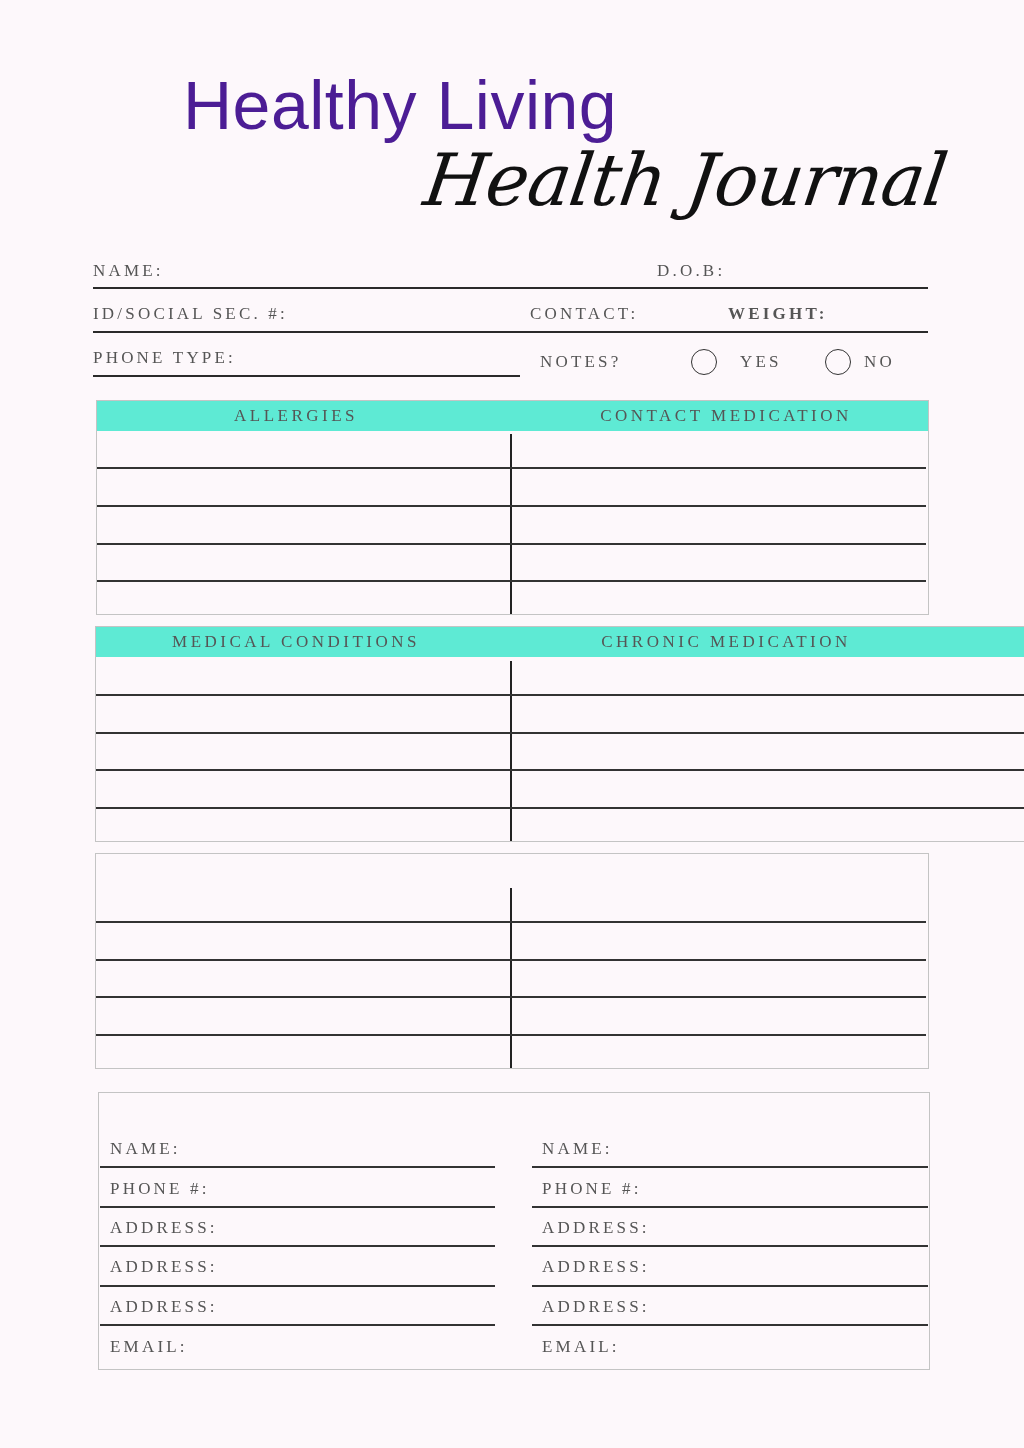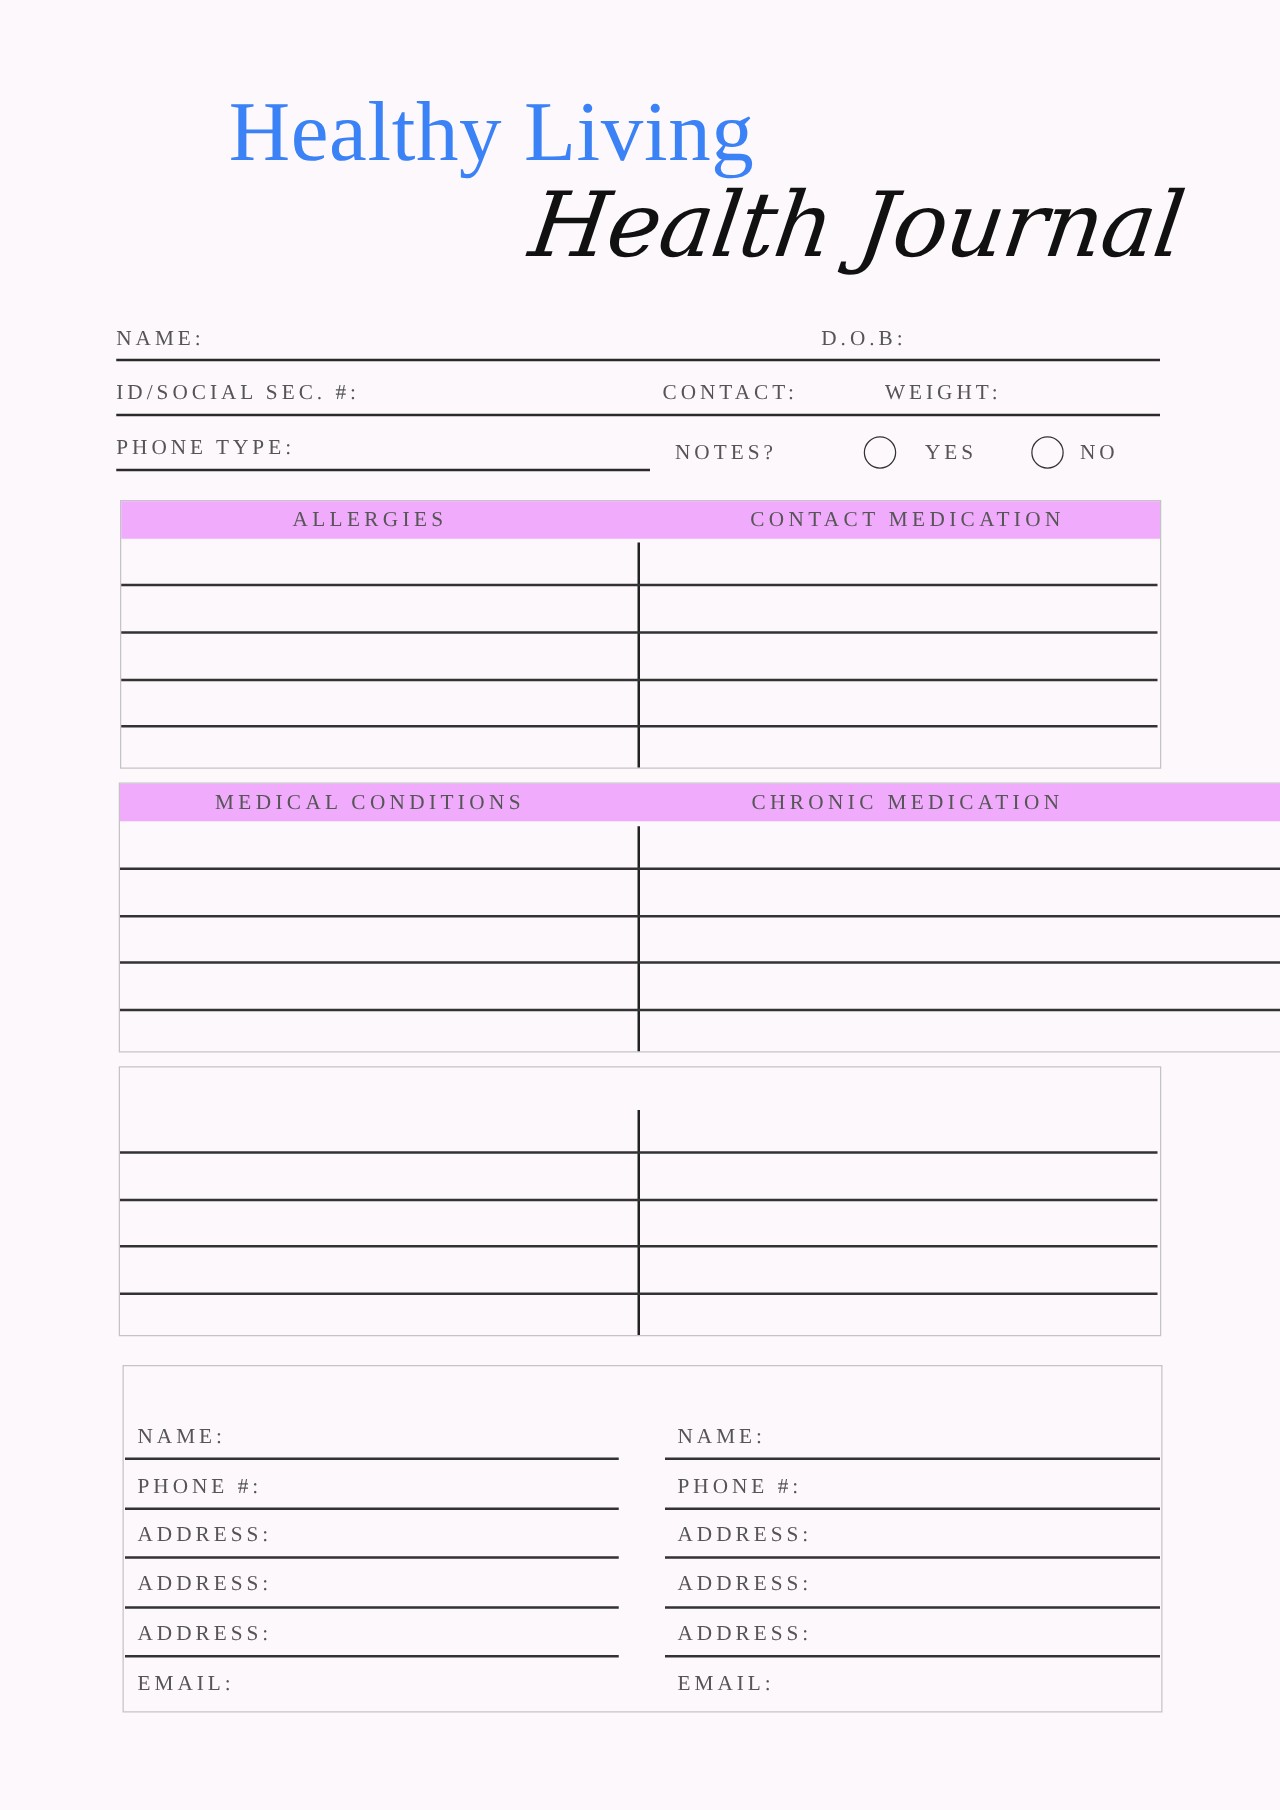--- a/index.html
+++ b/index.html
@@ -1,43 +1,43 @@
 <!DOCTYPE html>
 <html><head>
 <meta charset="utf-8">
 <style>
   html, body { margin:0; padding:0; }
   body { width:1024px; height:1448px; background:#fdf8fb; position:relative; overflow:hidden;
          font-family:"DejaVu Serif", "Liberation Serif", serif; color:#4a4a4a; }
   .abs { position:absolute; }
-  .title { left:183px; top:66px; font-family:Liberation Serif, serif; font-size:68px; color:#3b82f6; letter-spacing:0.5px; white-space:nowrap; }
+  .title { left:183px; top:66px; font-family:Liberation Sans, sans-serif; font-size:68px; color:#4c1d95; letter-spacing:0.5px; white-space:nowrap; }
   .script { left:425px; top:138px; font-family:"DejaVu Serif", serif; font-style:italic; font-size:72px; color:#111; white-space:nowrap; letter-spacing:-1px; transform:skewX(-8deg); }
   .lbl { font-family:"Liberation Serif", serif; font-size:17px; letter-spacing:3.2px; color:#555; white-space:nowrap; }
   .hline { position:absolute; height:2px; background:#2a2a2a; }
   .radio { position:absolute; width:26px; height:26px; border:1.5px solid #333; border-radius:50%; box-sizing:border-box; background:transparent; cursor:pointer; }
   .box { position:absolute; border:1.5px solid #c4c4c4; box-sizing:border-box; }
-  .box .hdr { position:absolute; left:0; right:0; top:0; height:30px; background:#f0abfc; }
+  .box .hdr { position:absolute; left:0; right:0; top:0; height:30px; background:#5eead4; }
   .hdr span { position:absolute; top:5px; font-family:"Liberation Serif", serif; font-size:17px; letter-spacing:3.5px; color:#555; white-space:nowrap; transform:translateX(-50%); }
   .vline { position:absolute; width:1.5px; background:#222; }
   .rowline { position:absolute; height:2px; background:#333; }
   .cell { position:absolute; cursor:text; }
 </style>
 </head>
 <body>
 
 <div class="abs title">Healthy Living</div>
 <div class="abs script">Health Journal</div>
 
 <div class="abs lbl" style="left:93px;top:261px;">NAME:</div>
 <div class="abs lbl" style="left:657px;top:261px;">D.O.B:</div>
 <div class="hline cell" style="left:93px;top:287px;width:835px;"></div>
 
 <div class="abs lbl" style="left:93px;top:304px;">ID/SOCIAL SEC. #:</div>
 <div class="abs lbl" style="left:530px;top:304px;">CONTACT:</div>
-<div class="abs lbl" style="left:708px;top:304px;">WEIGHT:</div>
+<div class="abs lbl" style="left:728px;top:304px;font-weight:bold;">WEIGHT:</div>
 <div class="hline cell" style="left:93px;top:331px;width:835px;"></div>
 
 <div class="abs lbl" style="left:93px;top:348px;">PHONE TYPE:</div>
 <div class="hline cell" style="left:93px;top:375px;width:427px;"></div>
 
 <div class="abs lbl" style="left:540px;top:352px;">NOTES?</div>
 <div class="radio" style="left:691px;top:349px;"></div>
 <div class="abs lbl" style="left:728px;top:352px;margin-left:12px;">YES</div>
 <div class="radio" style="left:825px;top:349px;"></div>
 <div class="abs lbl" style="left:864px;top:352px;">NO</div>

